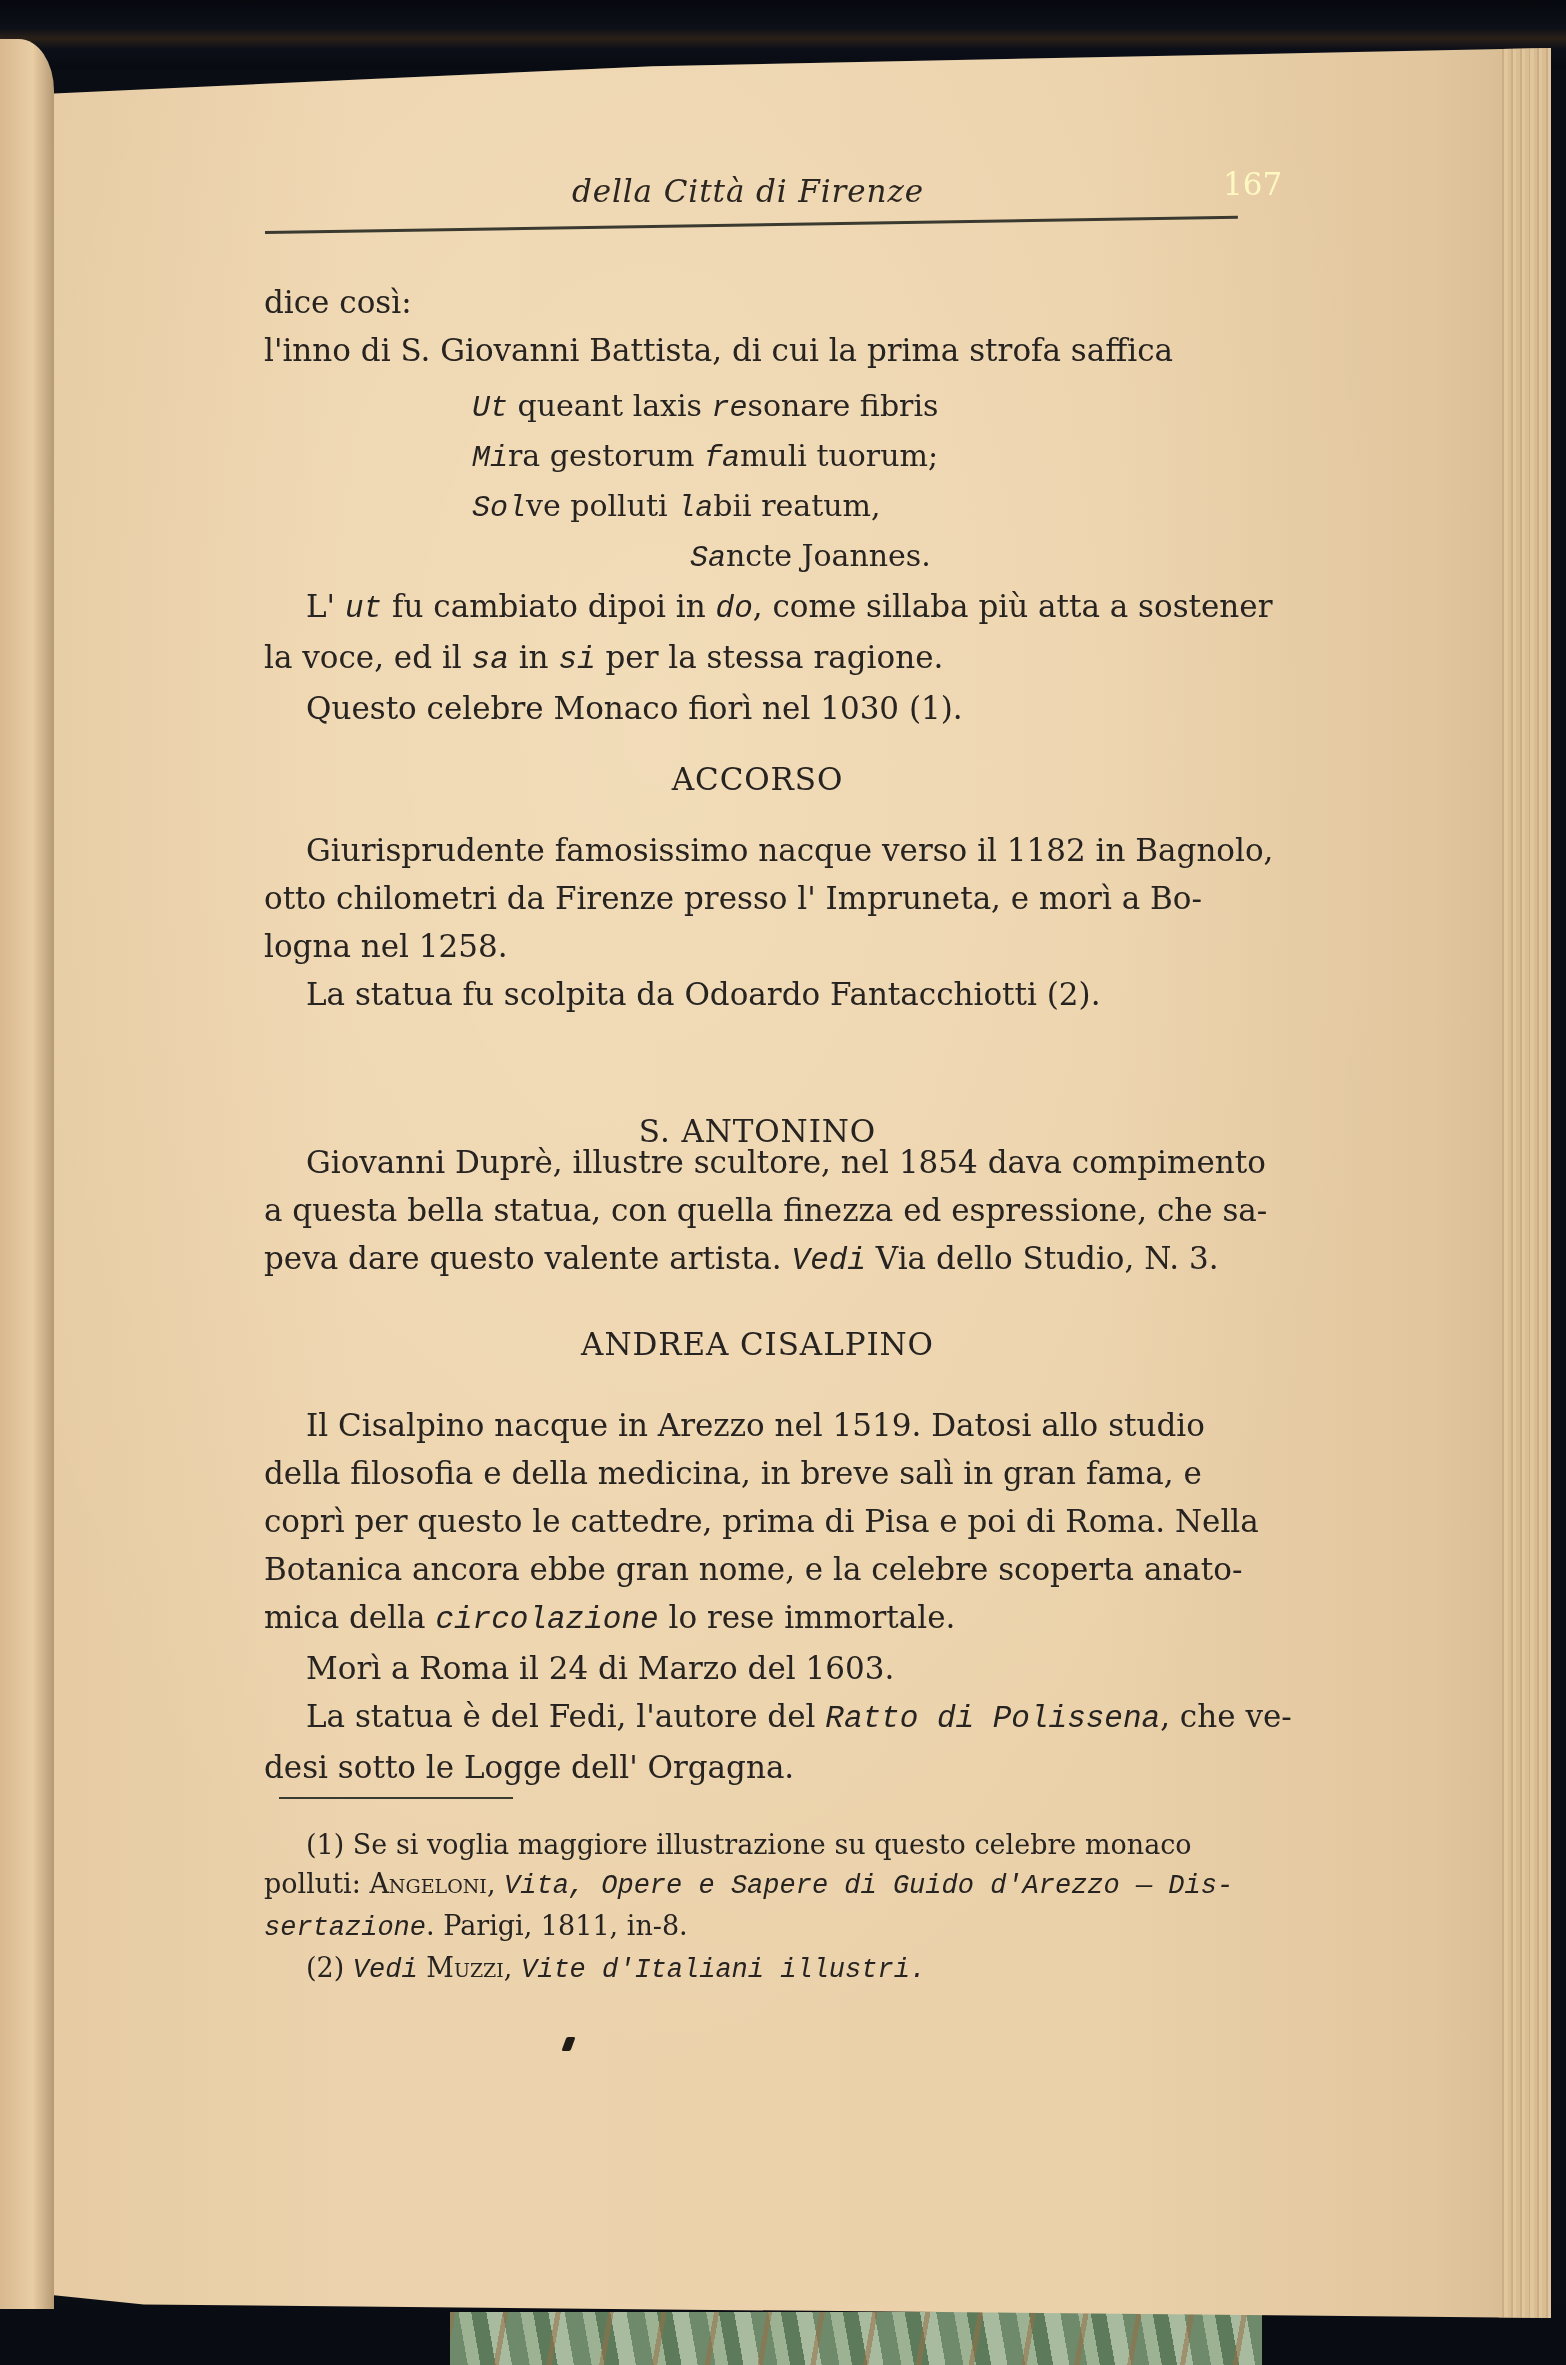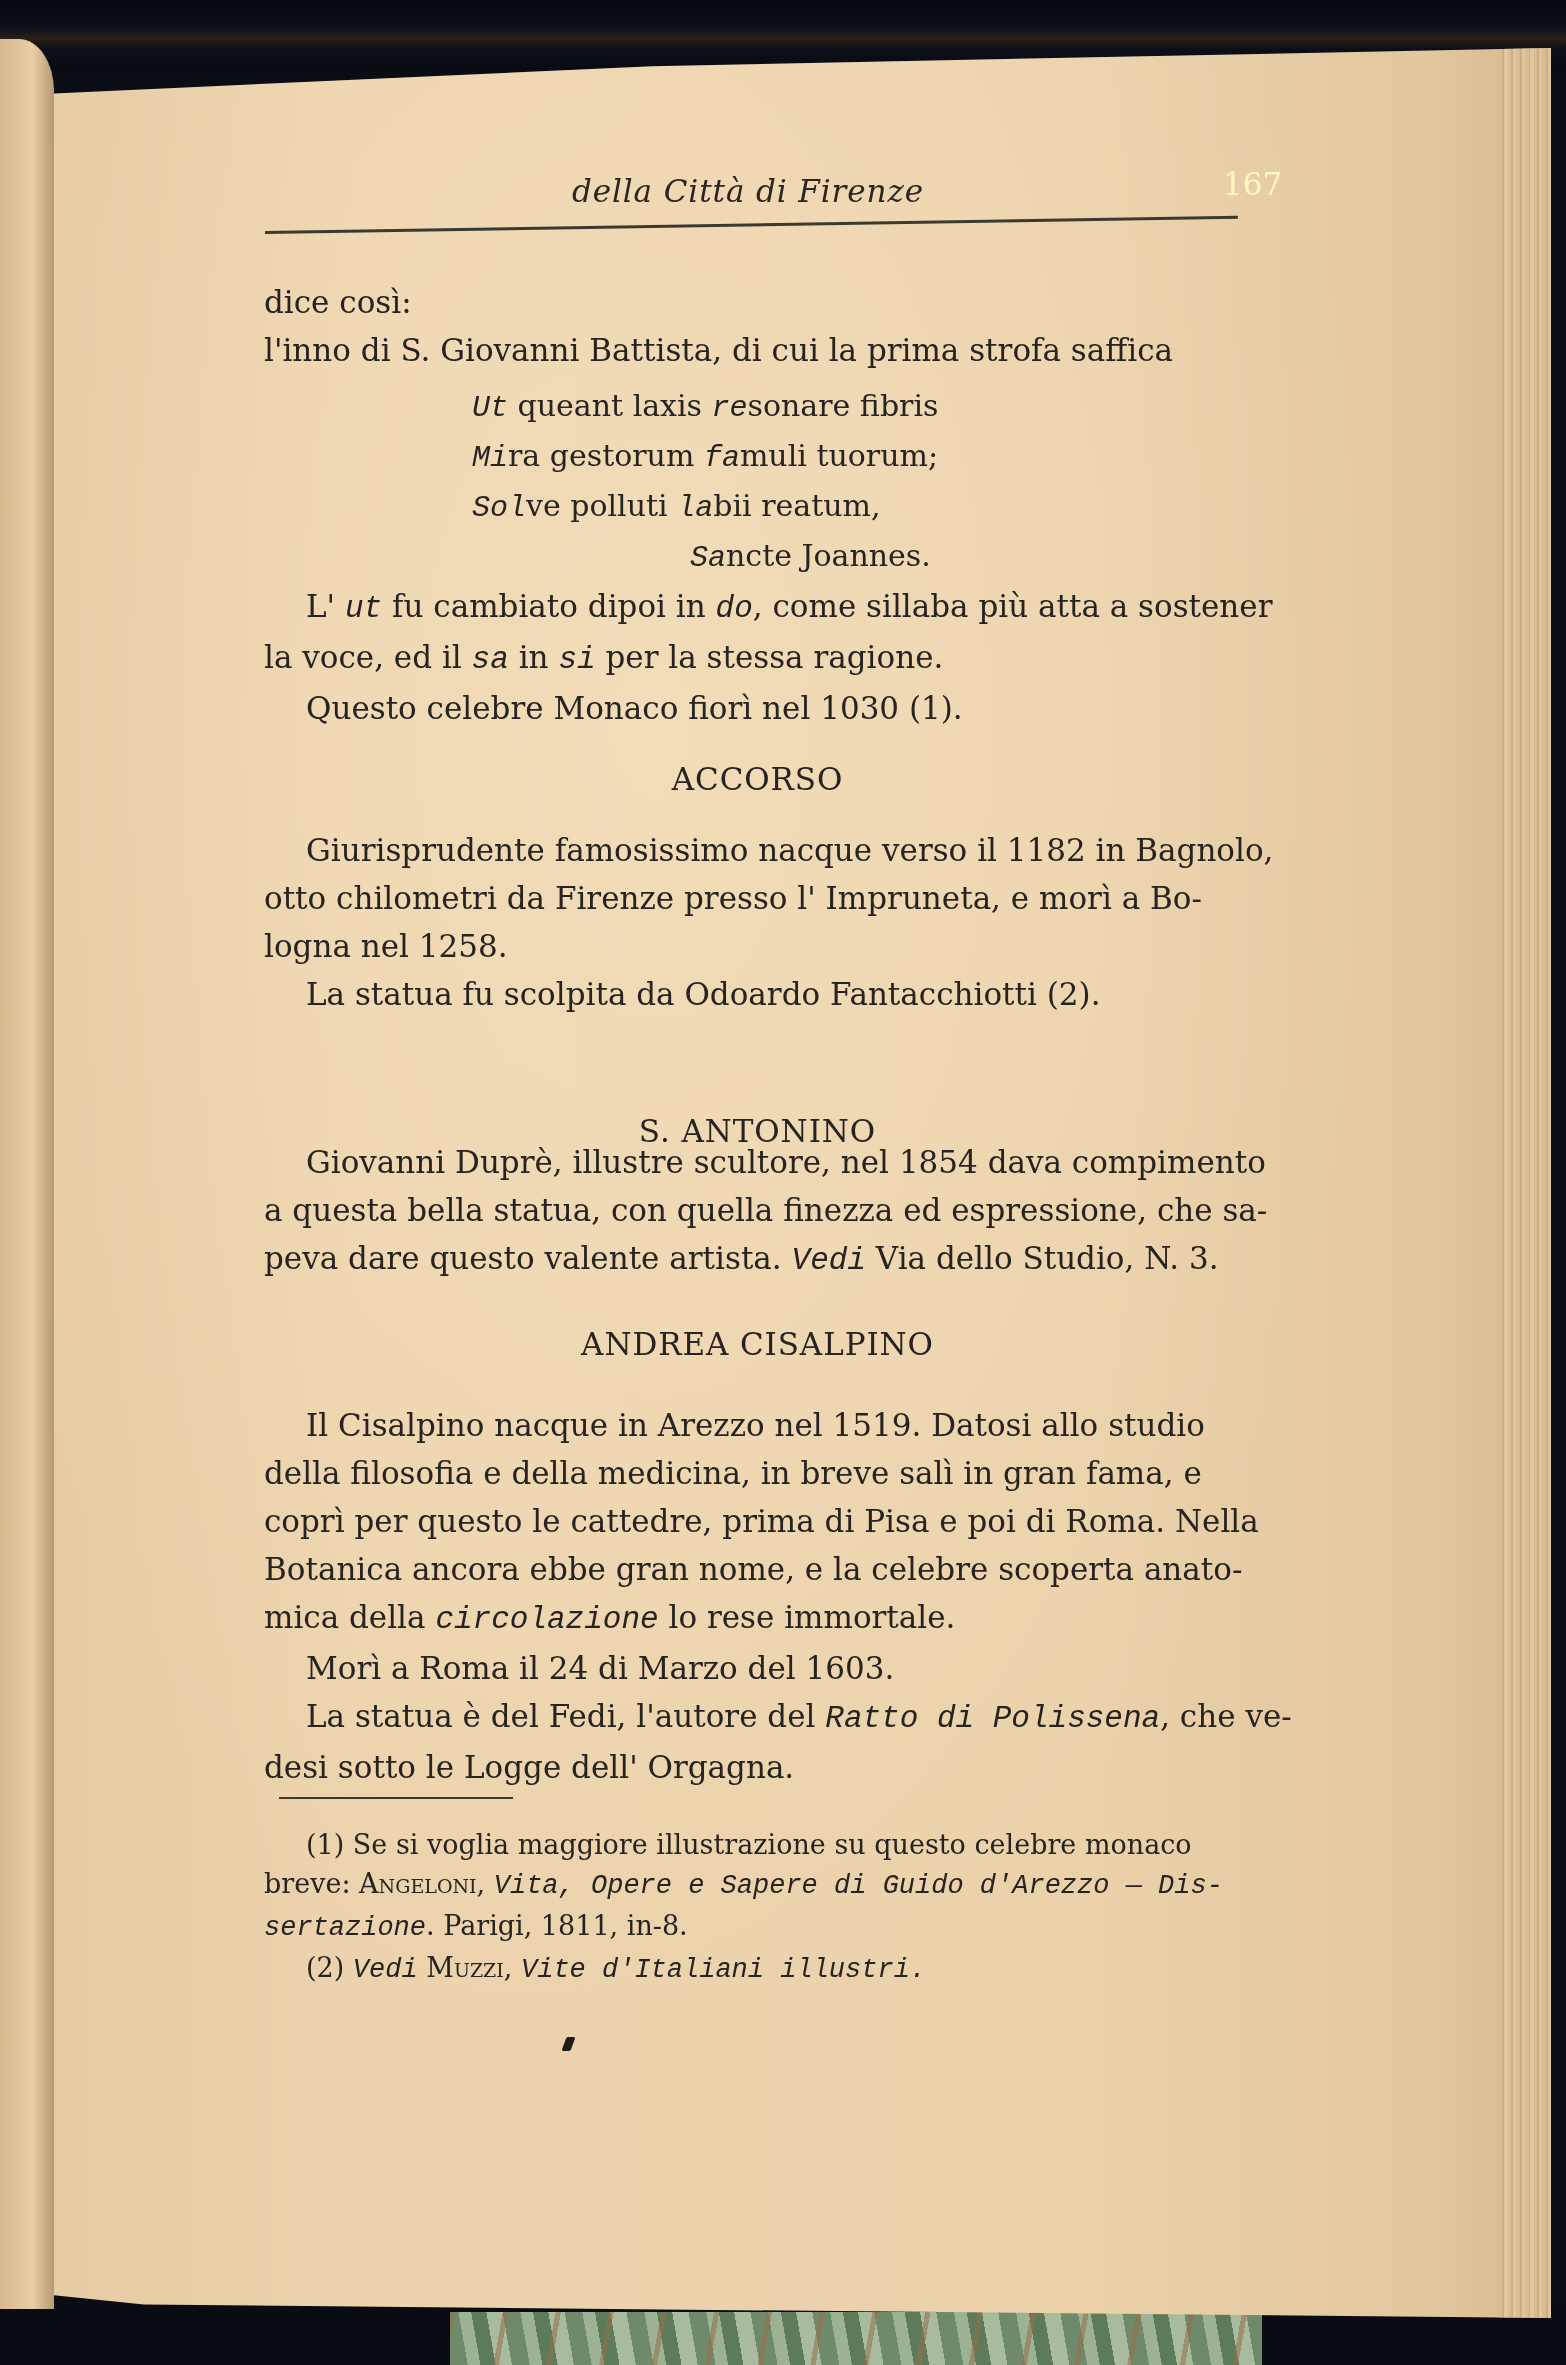--- a/index.html
+++ b/index.html
@@ -138,19 +138,19 @@
   <span class="line"><span>mica della </span><i>circolazione</i><span> lo rese immortale.</span></span>
   <span class="line indent">Morì a Roma il 24 di Marzo del 1603.</span>
   <span class="line indent"><span>La statua è del Fedi, l'autore del </span><i>Ratto di Polissena</i><span>, che ve-</span></span>
   <span class="line">desi sotto le Logge dell' Orgagna.</span>
 </div>
 
 <div class="foot-rule"></div>
 
 <div class="footnotes">
   <span class="line indent">(1) Se si voglia maggiore illustrazione su questo celebre monaco</span>
-  <span class="line"><span>breve: </span><span class="sc">Angeloni</span><span>, </span><i>Vita, Opere e Sapere di Guido d'Arezzo — Dis-</i></span>
+  <span class="line"><span>polluti: </span><span class="sc">Angeloni</span><span>, </span><i>Vita, Opere e Sapere di Guido d'Arezzo — Dis-</i></span>
   <span class="line"><i>sertazione</i><span>. Parigi, 1811, in-8.</span></span>
   <span class="line indent"><span>(2) </span><i>Vedi</i><span> </span><span class="sc">Muzzi</span><span>, </span><i>Vite d'Italiani illustri.</i></span>
 </div>
 
 <div class="stray-mark"></div>
 
 
 </body></html>

